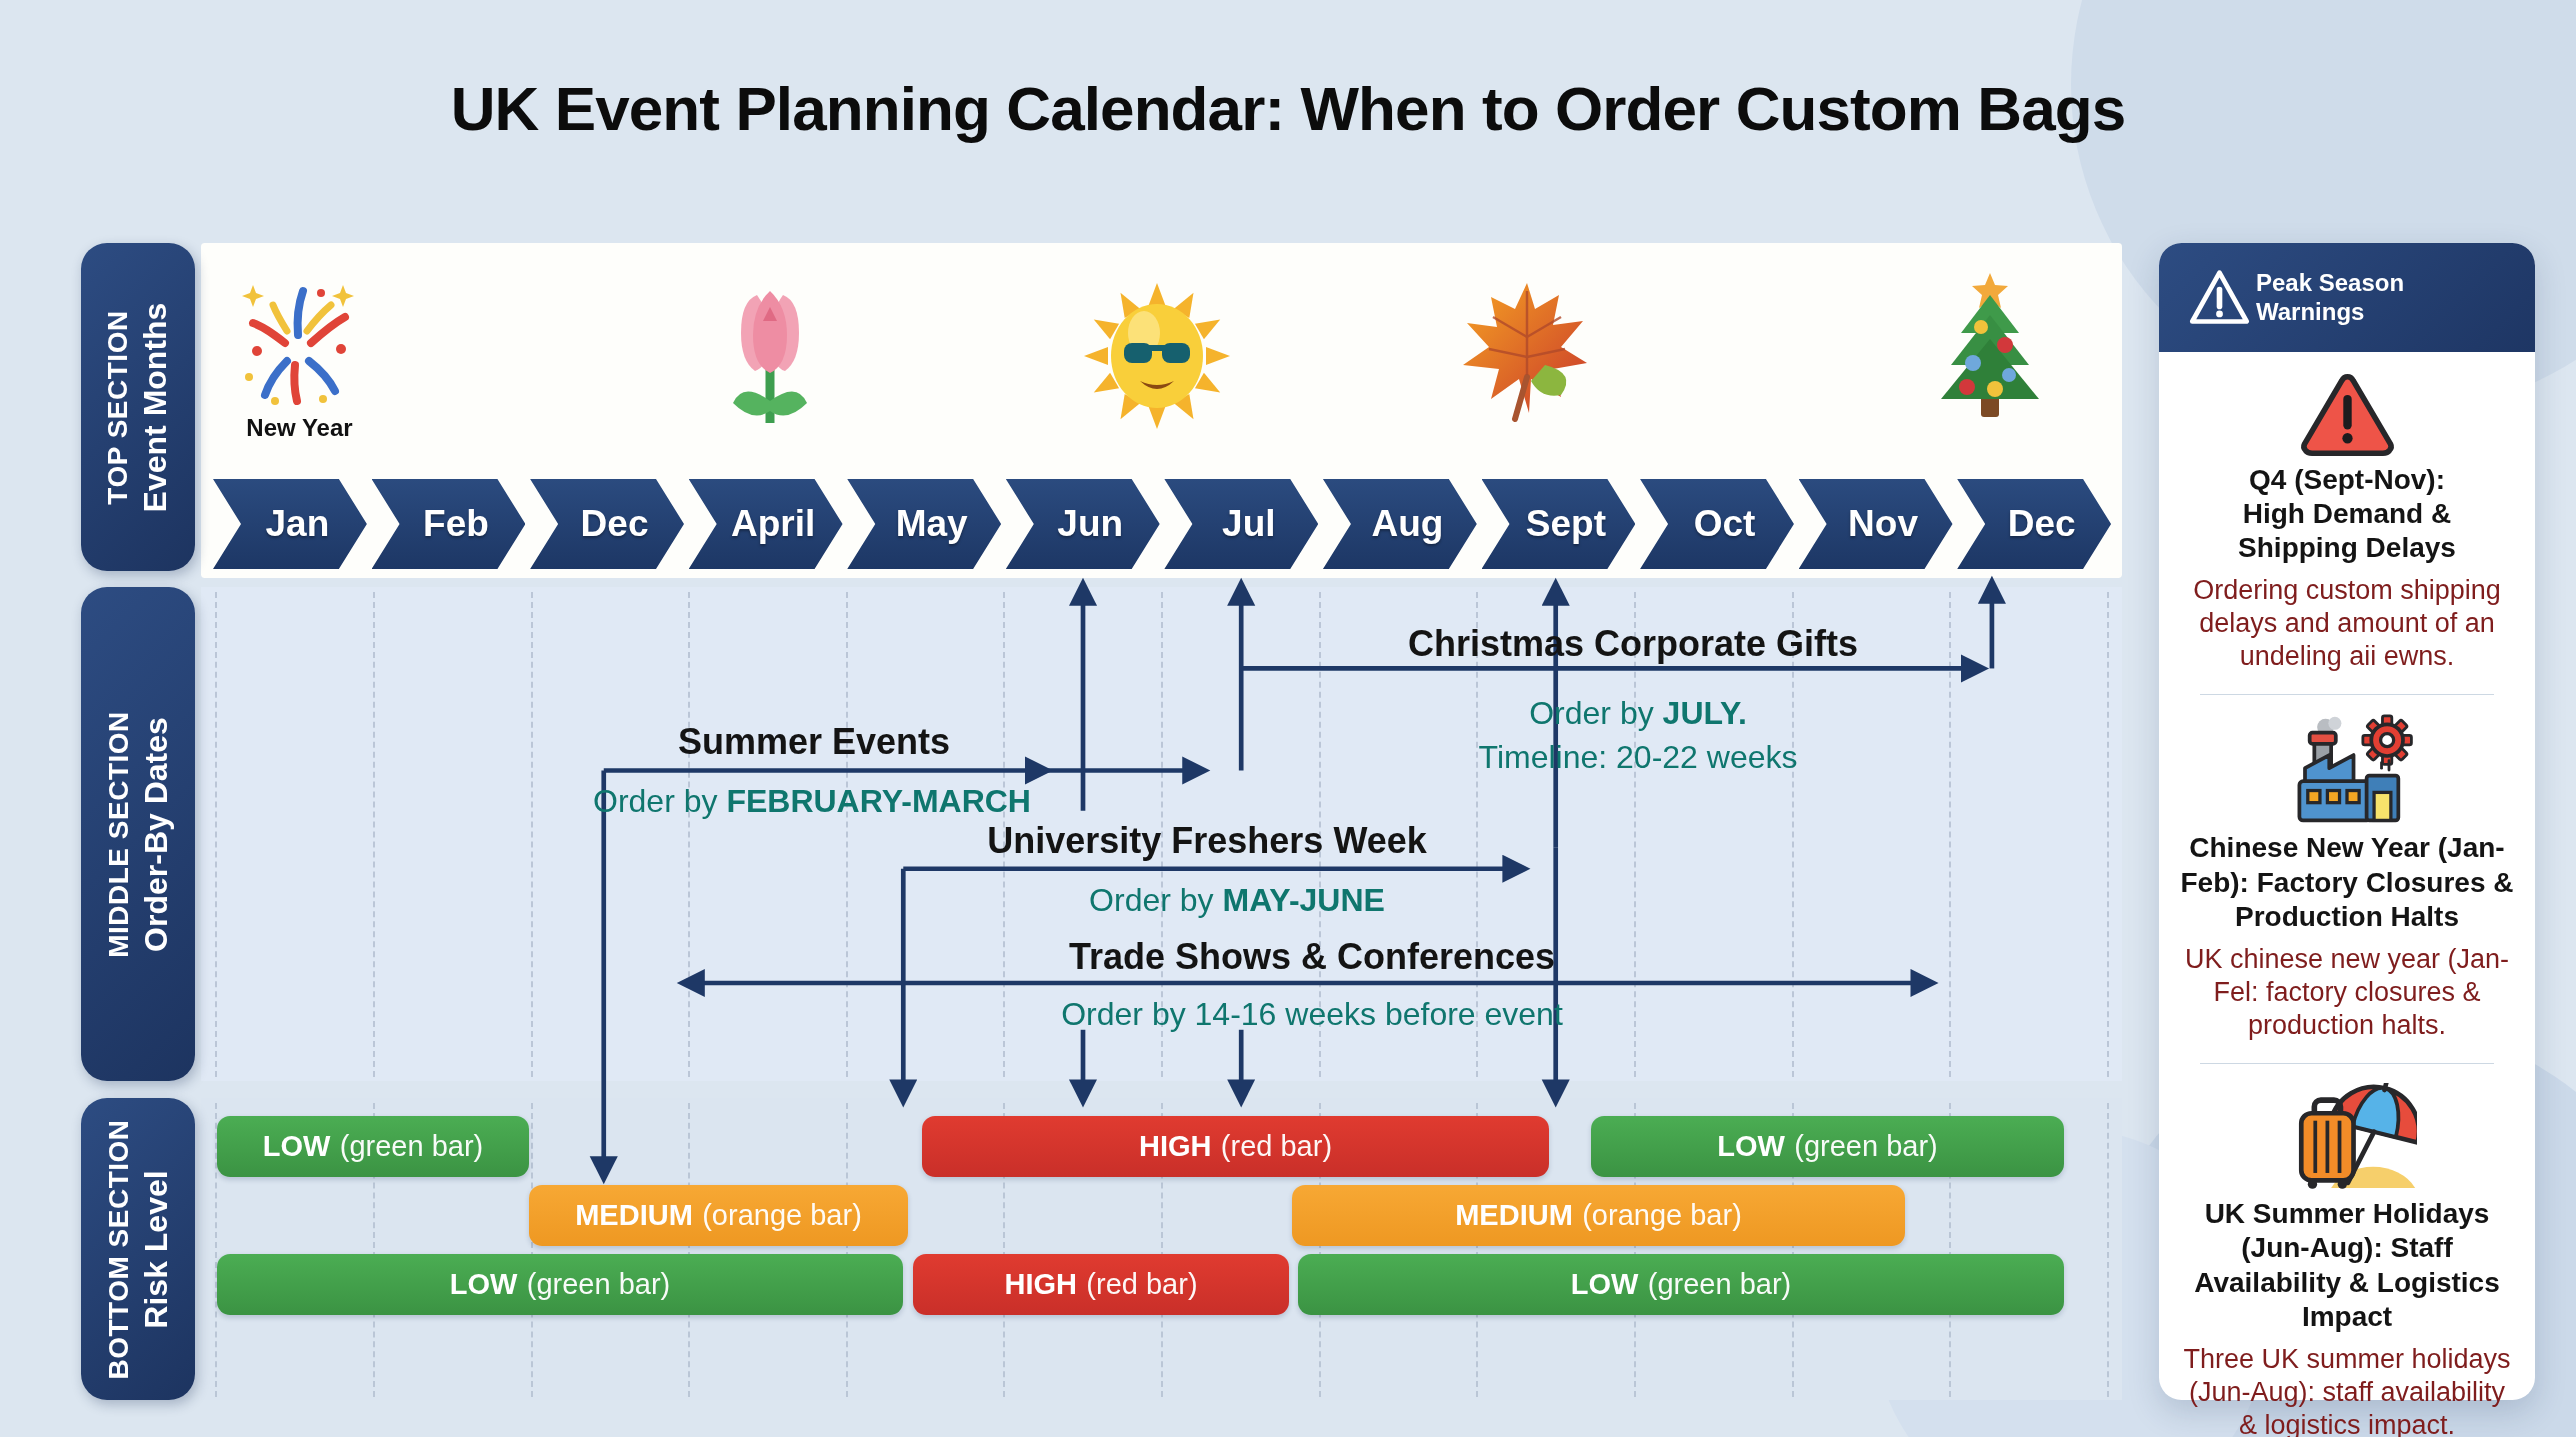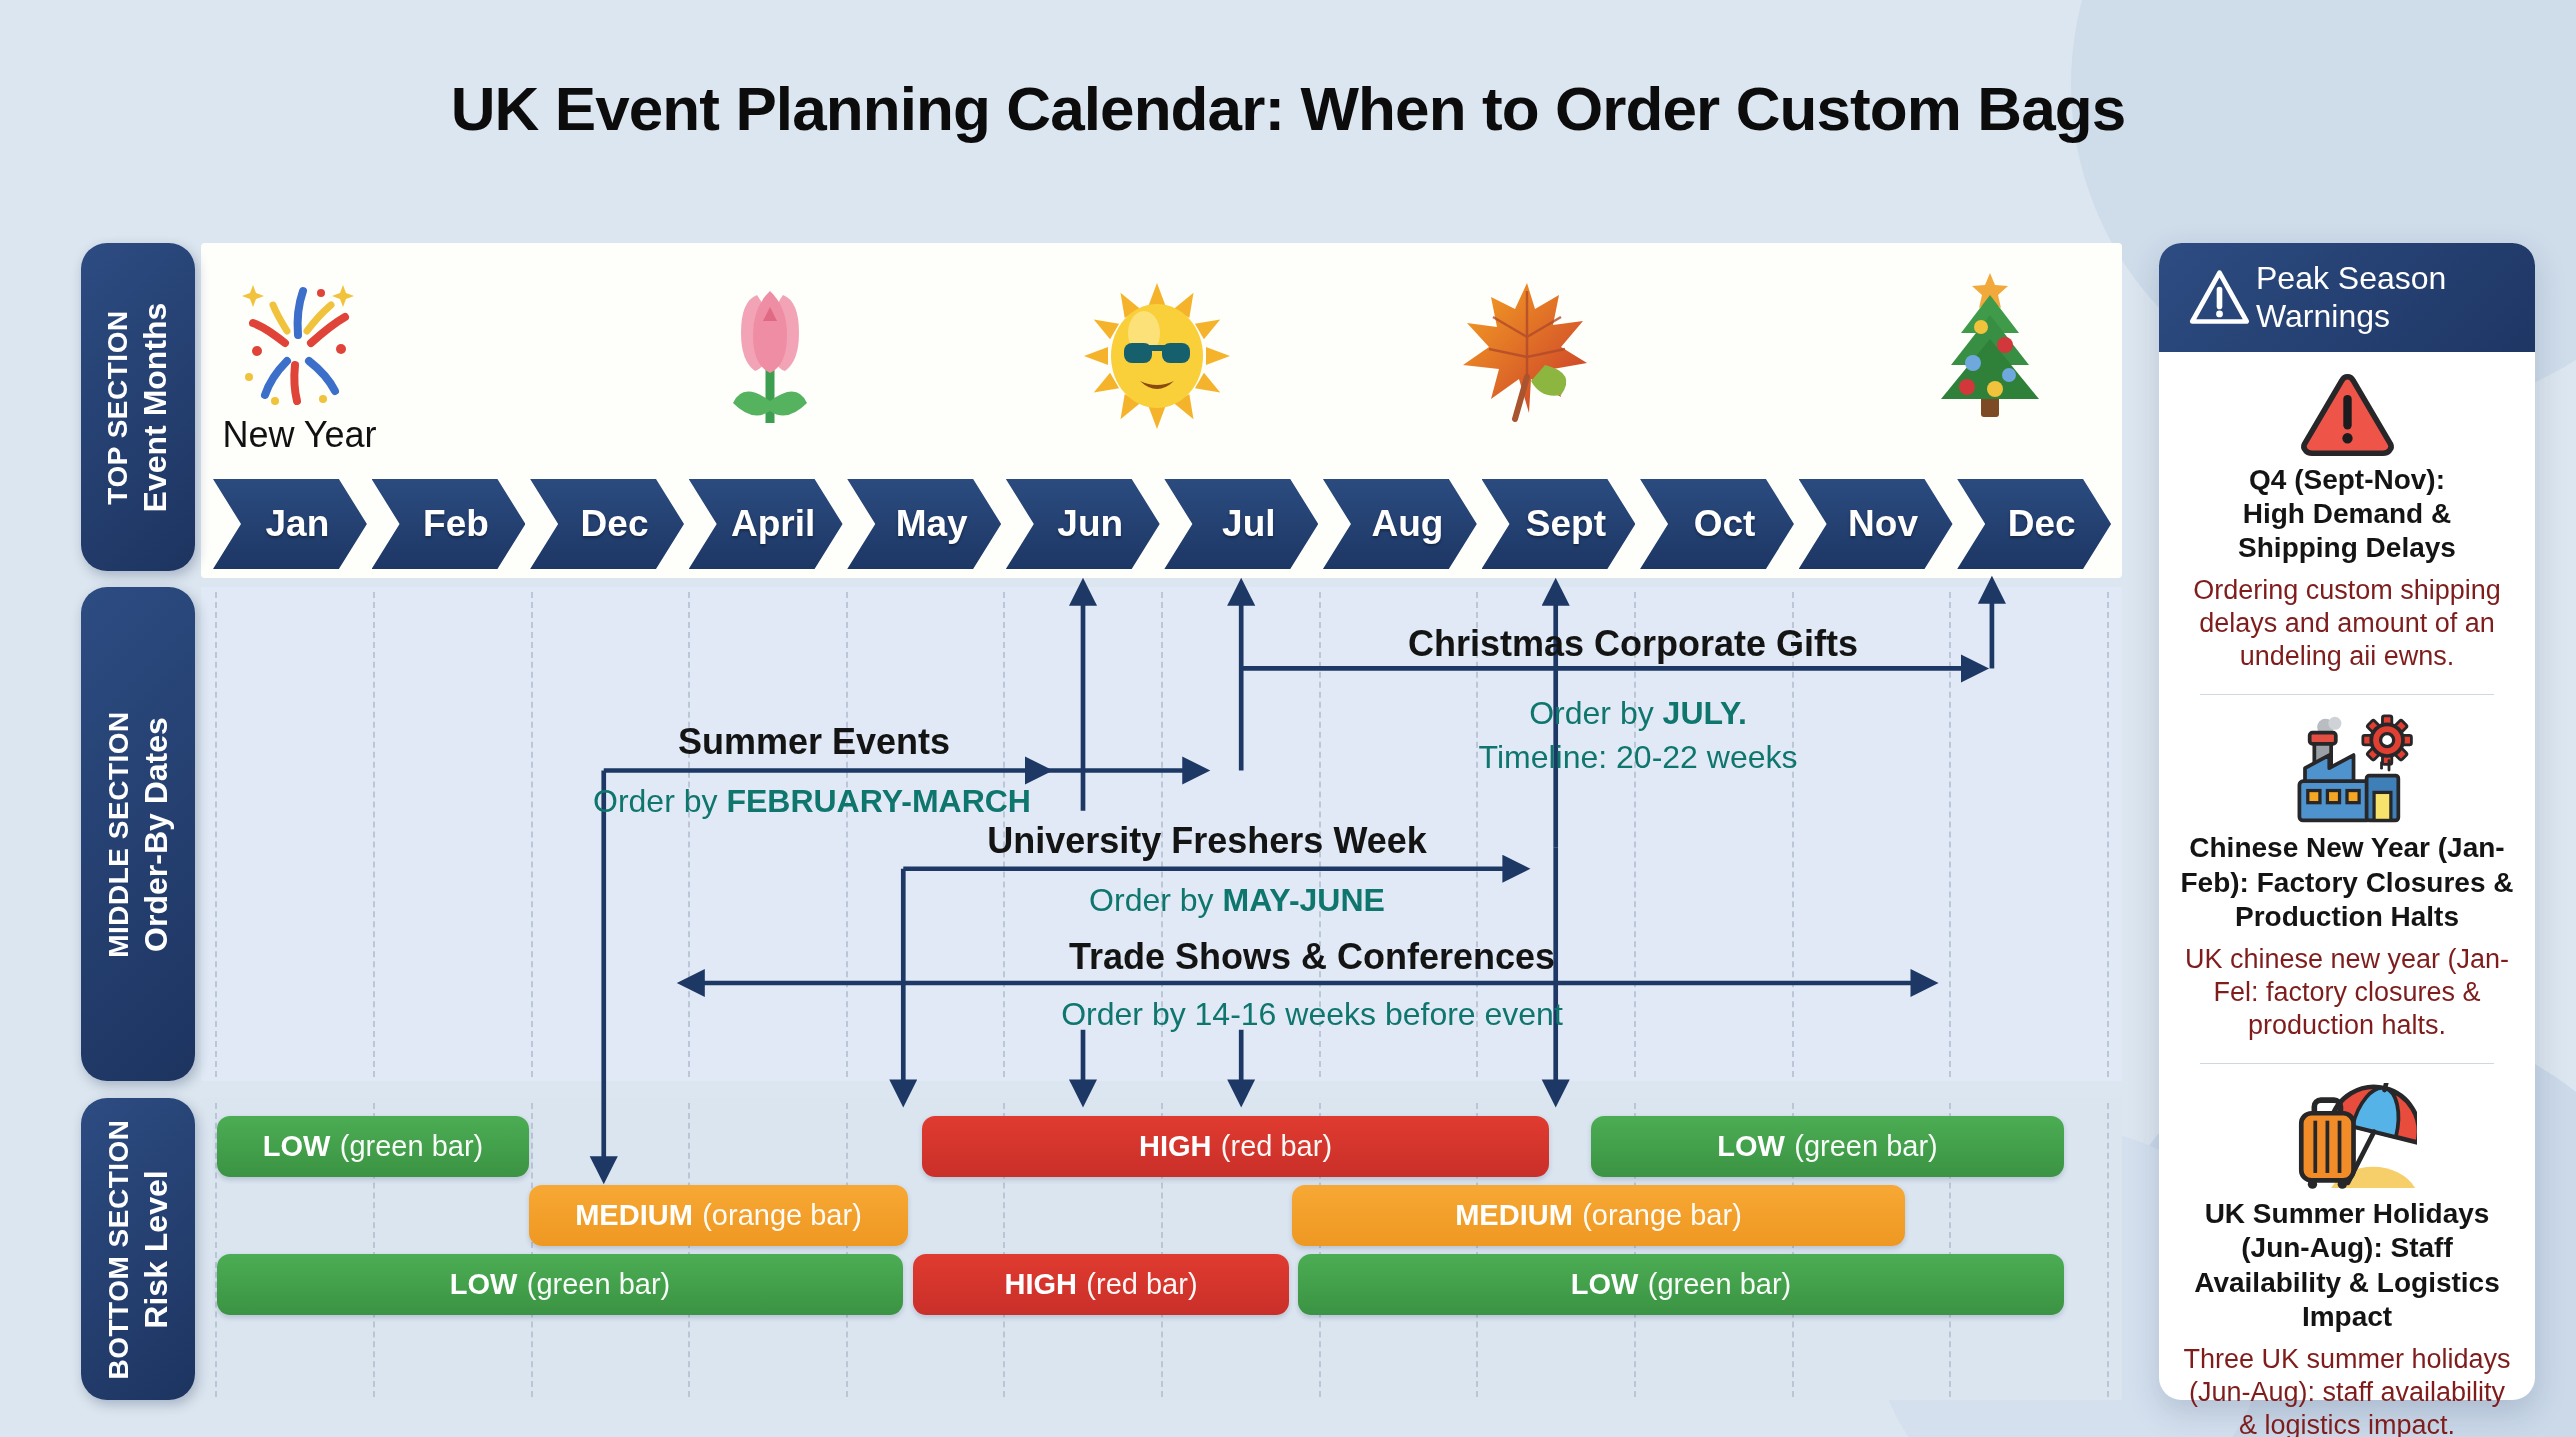--- a/index.html
+++ b/index.html
@@ -48,21 +48,21 @@
     background:linear-gradient(180deg,#2b4b7f 0%,#1d3765 100%);
     clip-path:polygon(0 0, calc(100% - 28px) 0, 100% 50%, calc(100% - 28px) 100%, 0 100%, 28px 50%);
     color:#fff; font-weight:700; font-size:37px;
     display:flex; align-items:center; justify-content:center; padding-left:15px;
     text-shadow:0 1.9px 2.8px rgba(0,0,0,.35);
   }
   .chev:last-child { margin-right:0; }
 
   
   .season { position:absolute; top:279px; width:150px; height:150px; }
-  .new-year-label { position:absolute; left:201px; top:414px; width:197px; text-align:center; font-size:36px; font-weight:400; color:#111; }
+  .new-year-label { position:absolute; left:201px; top:414px; width:197px; text-align:center; font-size:24px; font-weight:700; color:#111; }
 
   
   .grid { position:absolute; width:0; border-left:2.8px dashed #b5c1d2; opacity:.85; }
 
   
   svg.arrows { position:absolute; left:0; top:0; pointer-events:none; }
 
   
   .evt-title { position:absolute; transform:translateX(-50%); white-space:nowrap; font-size:36px; font-weight:700; color:#141414; }
   .evt-sub   { position:absolute; transform:translateX(-50%); white-space:nowrap; font-size:32px; color:#0f766e; }
@@ -86,21 +86,21 @@
     position:absolute; left:2159px; top:243px; width:376px; height:1157px;
     background:#ffffff; border-radius:22.5px;
     box-shadow:0 11.2px 32px rgba(30,50,90,.18);
   }
   .sb-header {
     height:109px; background:linear-gradient(135deg,#2d4c82 0%,#1e3664 100%);
     border-radius:22.5px 22.5px 0 0;
     display:flex; align-items:center; padding:0 9.4px 0 24px;
   }
   .sb-header .warn-ico { flex:0 0 73px; }
-  .sb-title { color:#fff; font-size:32px; font-weight:400; line-height:1.18; max-width:236px; }
+  .sb-title { color:#fff; font-size:24px; font-weight:700; line-height:1.18; max-width:236px; }
   .sb-item { text-align:center; padding:0 20.6px; }
   .sb-icon { margin:19px auto 5.6px auto; display:block; }
   .sb-item-title { font-size:28px; font-weight:700; line-height:1.22; margin:5.6px auto 0 auto; color:#141414; }
   .sb-item-body  { font-size:27px; line-height:1.22; margin:9.4px auto 0 auto; color:#7f1d1d; }
   .sb-div { border-top:1.9px solid #cdd8e3; width:88%; margin:20.6px auto 0 auto; }
 </style>
 </head>
 <body>
 
 <div class="decor c1"></div>

